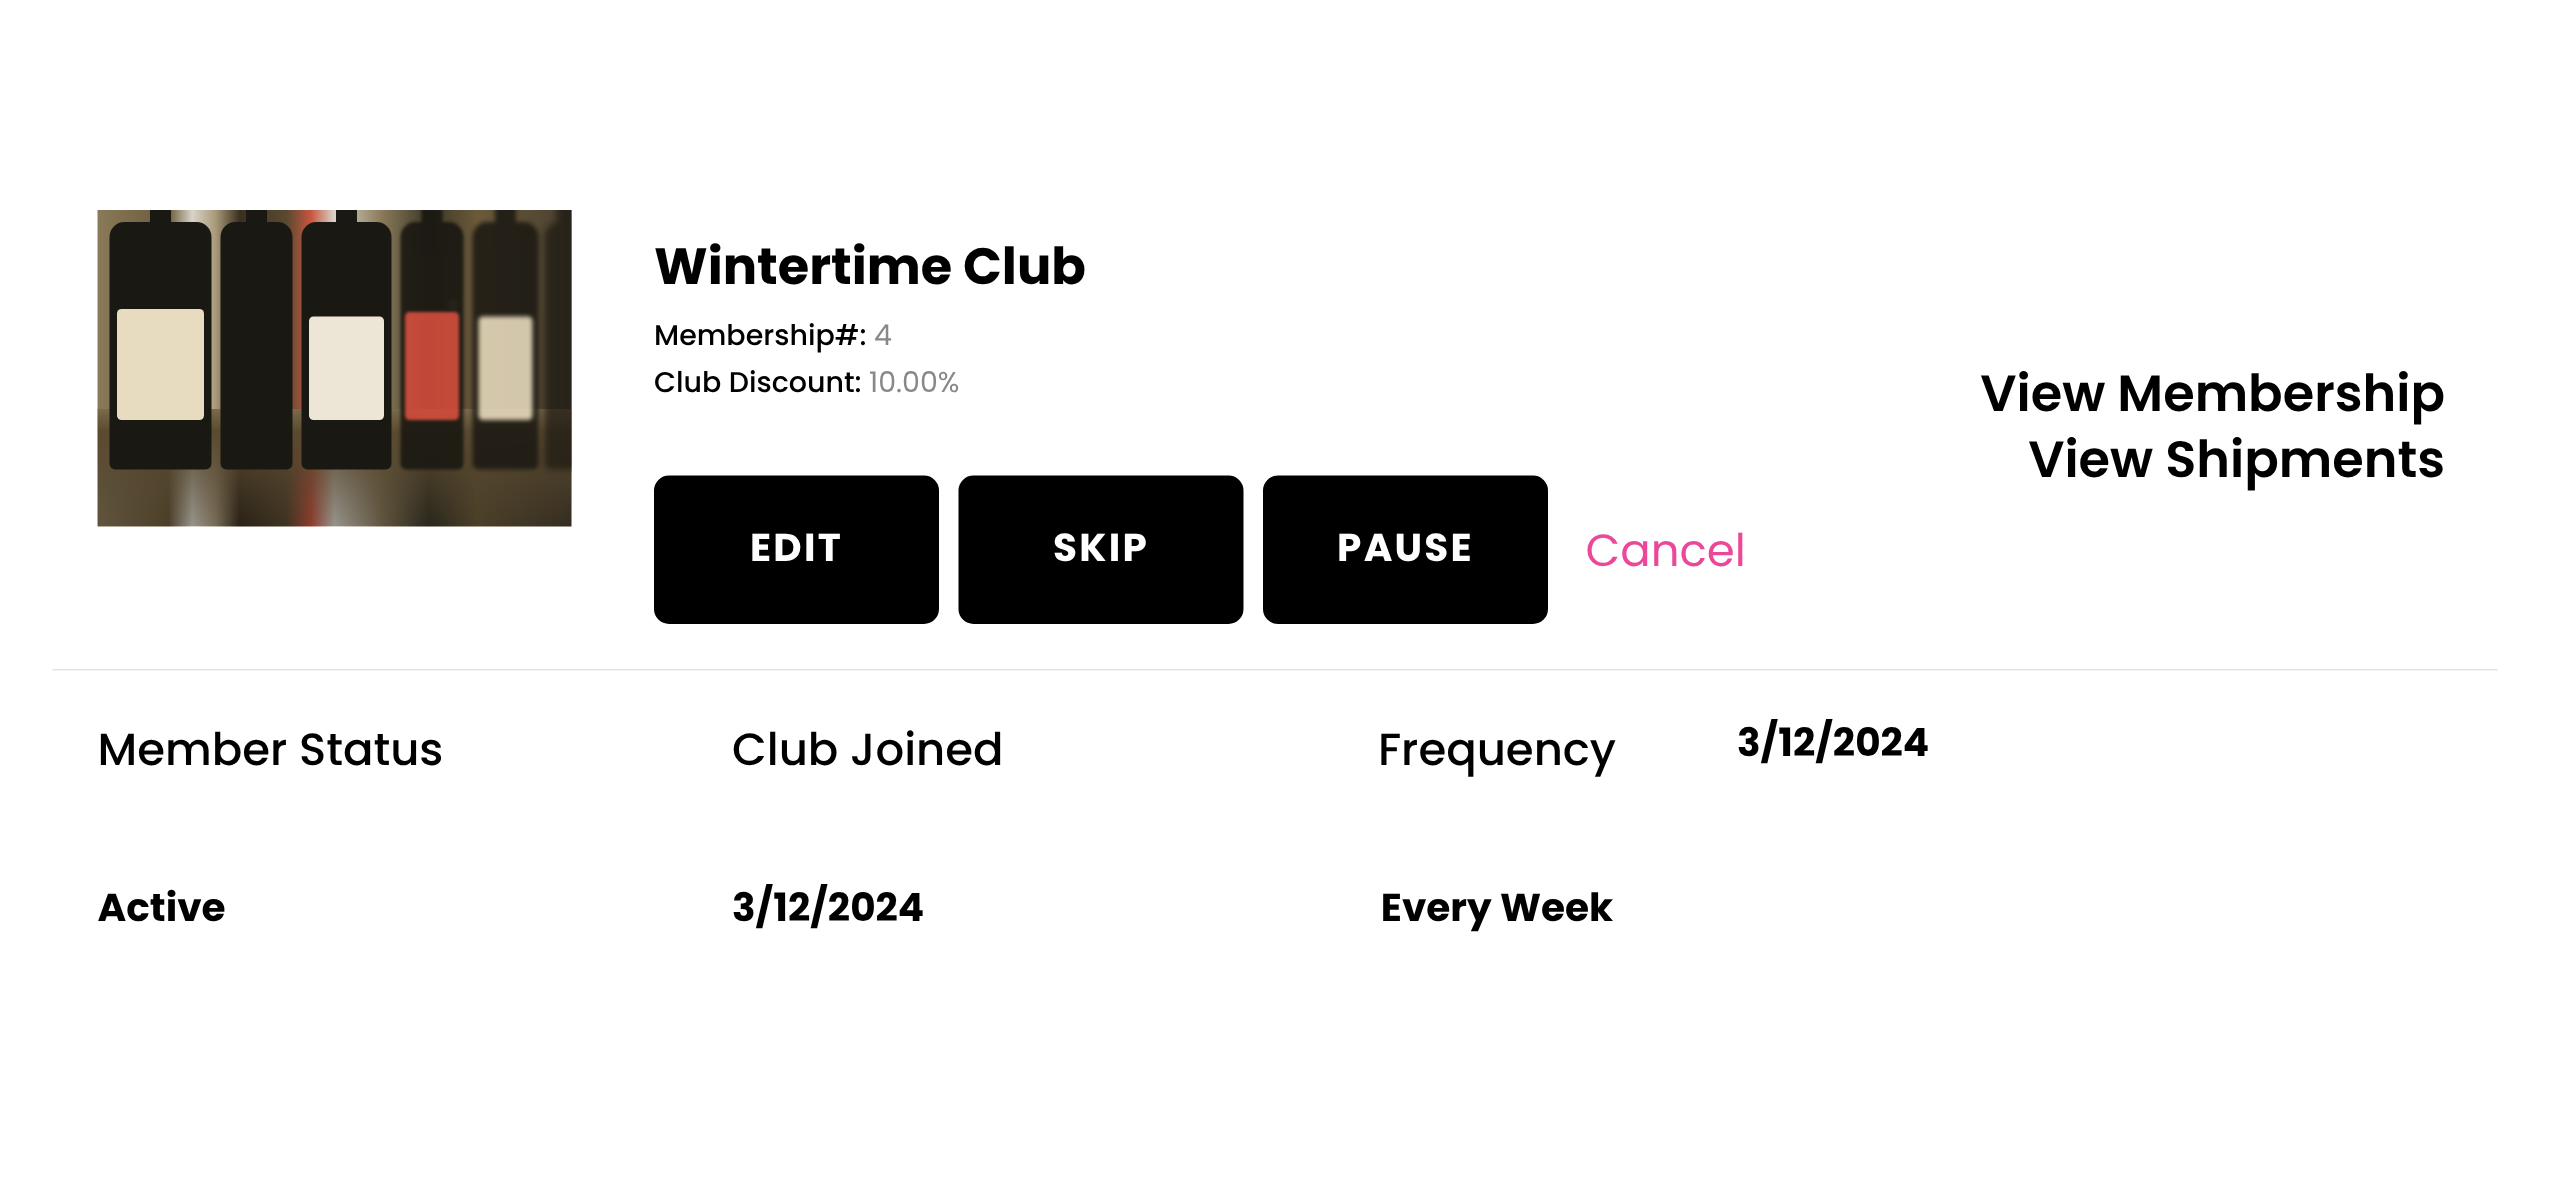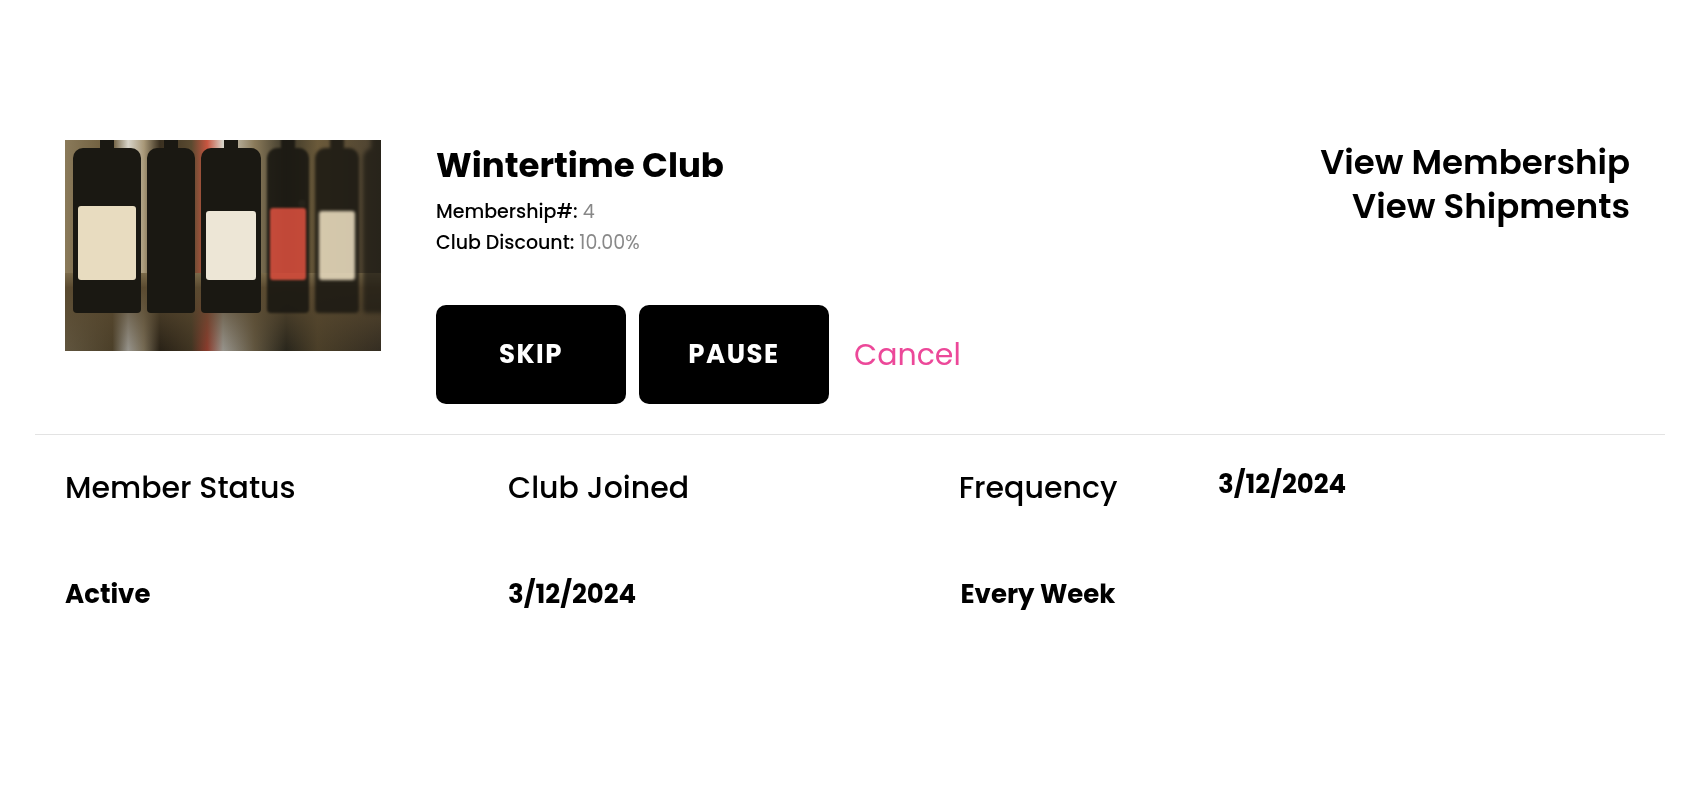--- a/index.html
+++ b/index.html
@@ -64,22 +64,23 @@
     .bottle.b4 { left: 202px; width: 42px; filter: blur(1px); opacity:0.9;}
     .bottle.b4::after { content:""; position:absolute; top:36%; left:6%; right:6%; height:44%; background:#d04a3a; border-radius:3px;}
     .bottle.b5 { left: 250px; width: 44px; filter: blur(1.5px); opacity:0.85;}
     .bottle.b5::after { content:""; position:absolute; top:38%; left:8%; right:8%; height:42%; background:#e8dcc0; border-radius:3px;}
     .bottle.b6 { left: 298px; width: 30px; filter: blur(2px); opacity:0.7;}
 
     .header-main {
       flex: 1;
       display: flex;
       justify-content: space-between;
-      align-items: flex-start;
+      align-items: center;
       padding-top: 0;
+      margin-top: 12px;
     }
     .header-left {}
     .club-name {
       font-size: 34px;
       font-weight: 700;
       color: #000000;
       margin-bottom: 6px;
     }
     .meta-line {
       font-size: 19px;
@@ -131,21 +132,20 @@
       line-height: 1.3;
     }
     .divider {
       border: none;
       border-top: 1px solid #e3e3e3;
       margin: 0 -35px 0 -30px;
     }
     .details-row {
       display: flex;
       padding-top: 30px;
-      gap: 20px;
     }
     .detail-col {
       flex: 0 0 auto;
     }
     .detail-col.c1 { width: 423px; }
     .detail-col.c2 { width: 350px; }
     .detail-col.c3 { width: 320px; text-align: center; }
     .detail-col.c4 { }
     .detail-label {
       font-size: 30px;
@@ -179,20 +179,21 @@
       <div class="header-left">
         <div class="club-name">Wintertime Club</div>
         <div class="meta-line">
           <span>Membership#: </span><span class="value">4</span>
         </div>
         <div class="meta-line">
           <span>Club Discount: </span><span class="value">10.00%</span>
         </div>
 
         <div class="action-row">
+          <button class="btn">EDIT</button>
           <button class="btn">SKIP</button>
           <button class="btn">PAUSE</button>
           <span class="cancel-link">Cancel</span>
         </div>
       </div>
 
       <div class="header-right">
         <span class="view-link">View Membership</span>
         <span class="view-link">View Shipments</span>
       </div>

